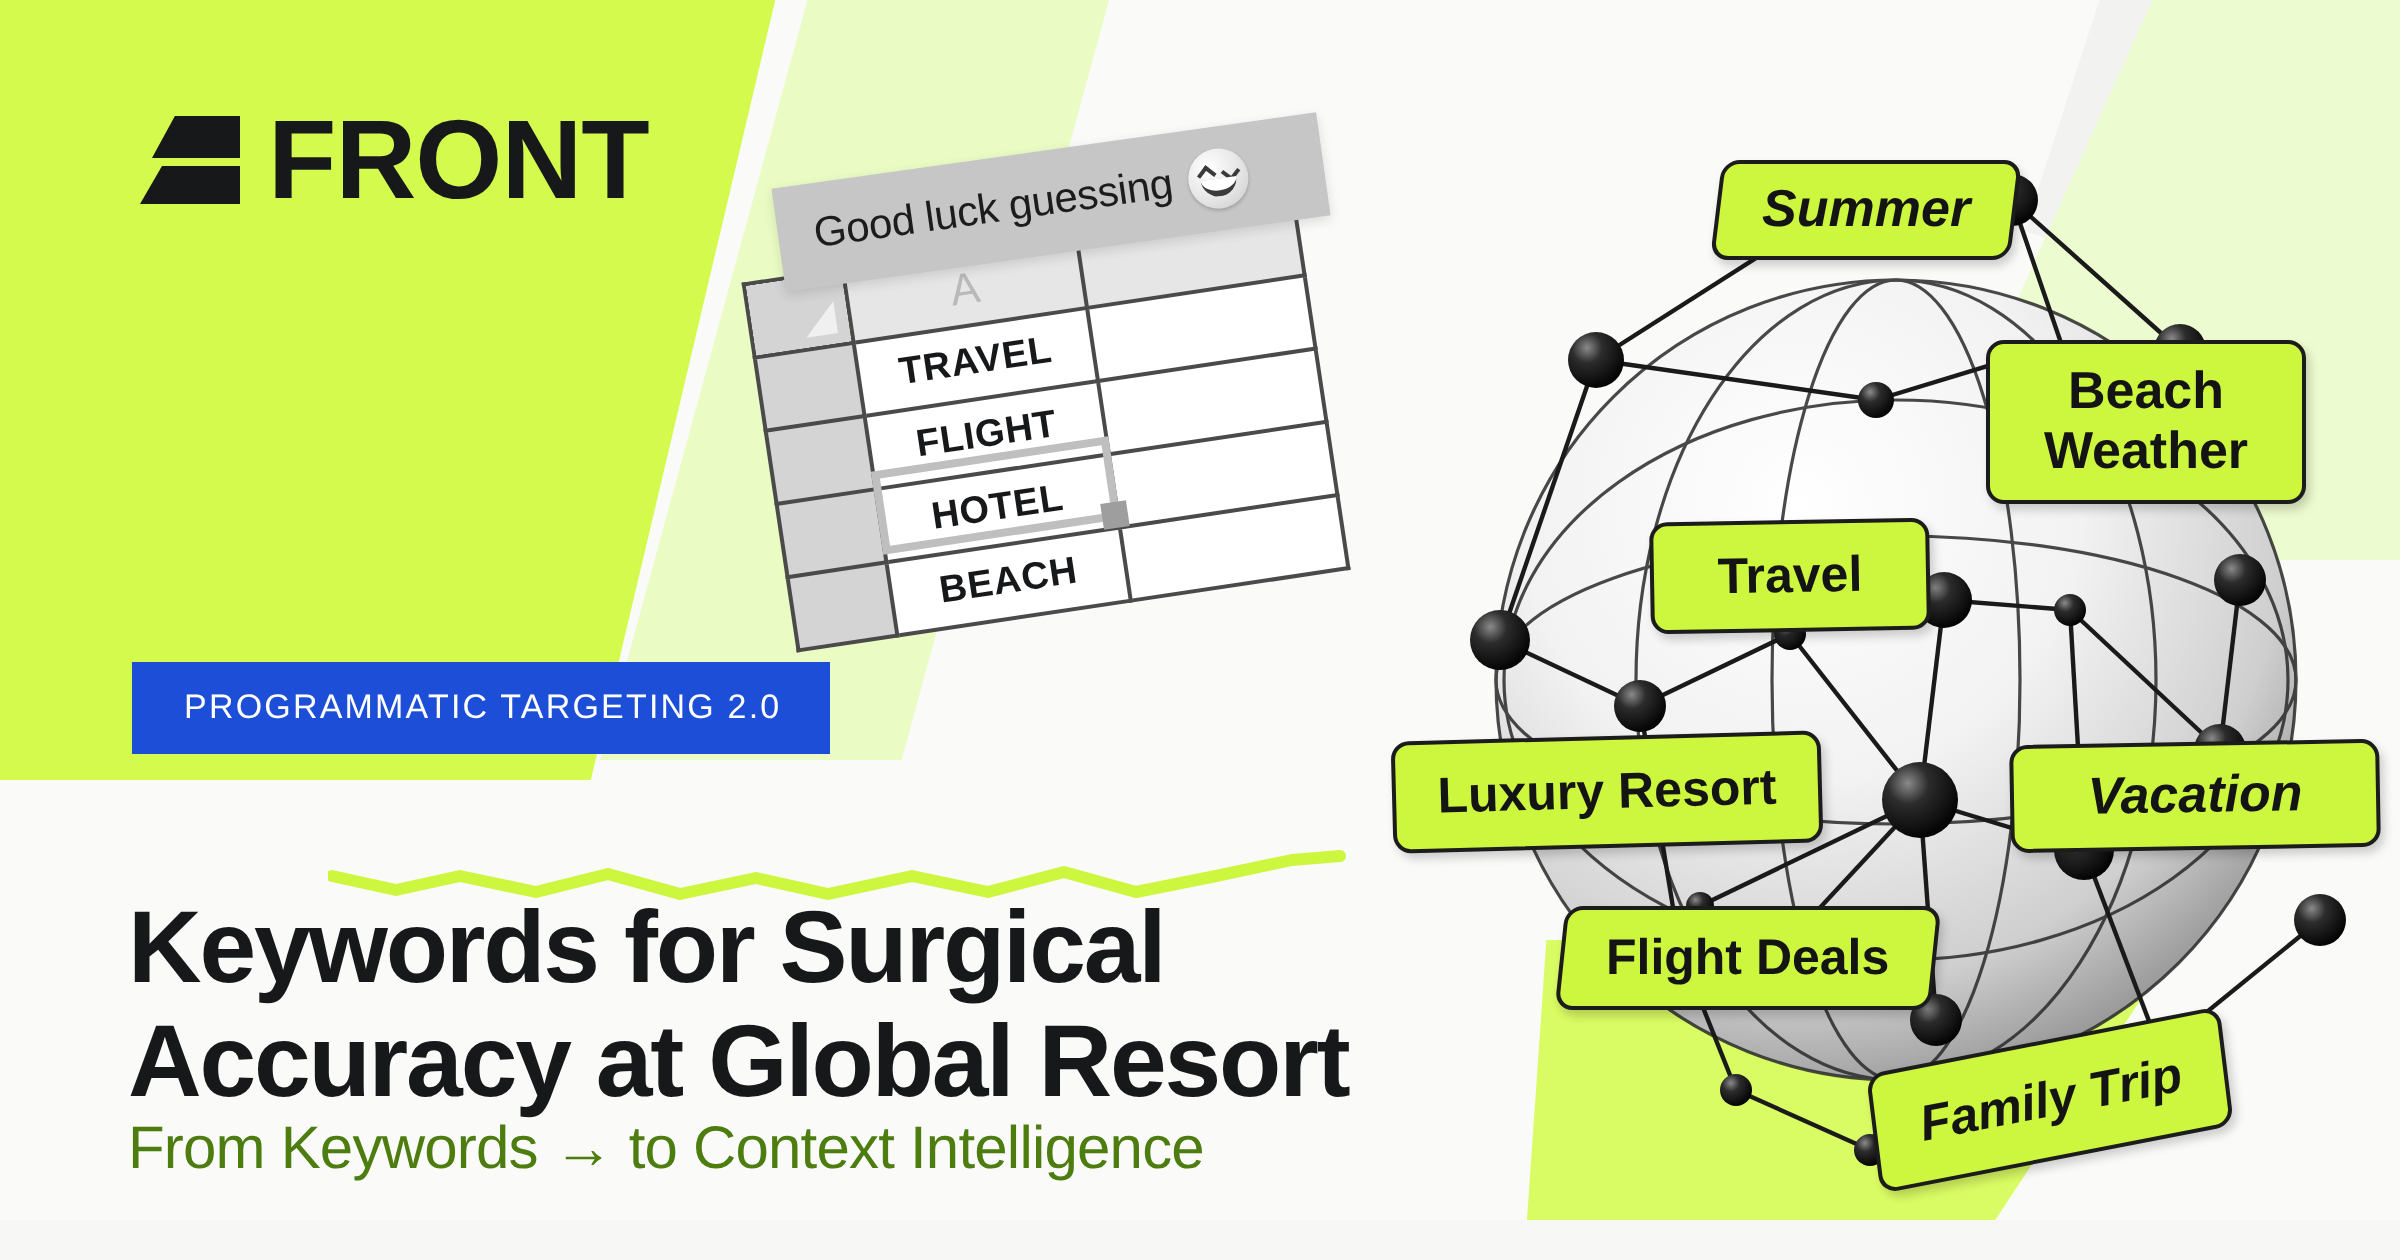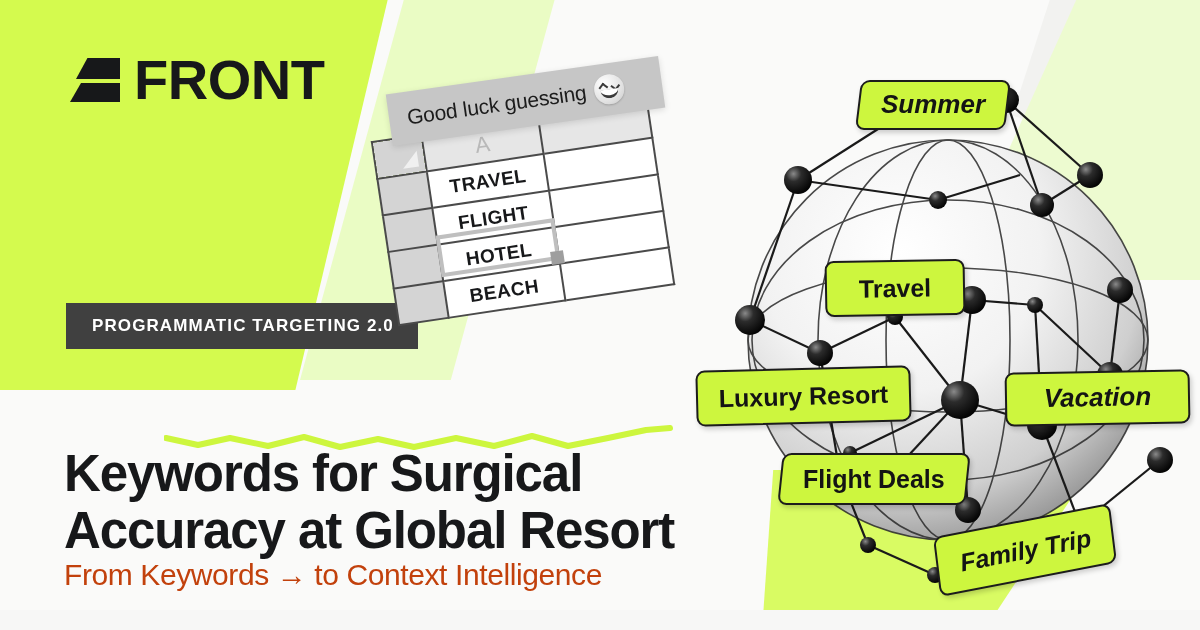--- a/index.html
+++ b/index.html
@@ -32,29 +32,29 @@
   .logo { position:absolute; left:70px; top:52px; display:flex; align-items:center; gap:10px; }
   .logo-mark { width:54px; height:48px; position:relative; }
   .logo-mark .bar1 { position:absolute; left:6px; top:2px; width:44px; height:21px;
         background:#17181A; clip-path:polygon(26% 0, 100% 0, 100% 100%, 0 100%); }
   .logo-mark .bar2 { position:absolute; left:0px; top:27px; width:50px; height:19px;
         background:#17181A; clip-path:polygon(22% 0, 100% 0, 100% 100%, 0 100%); }
   .logo-word { font-size:56px; font-weight:700; letter-spacing:-0.5px; color:#17181A;
         line-height:1; }
 
   
-  .badge { position:absolute; left:66px; top:303px; background:#404040; color:#FFFFFF;
-        padding:13px 24px 13px 26px; font-size:17px; font-weight:700; letter-spacing:1.1px; }
+  .badge { position:absolute; left:66px; top:331px; background:#1d4ed8; color:#FFFFFF;
+        padding:13px 24px 13px 26px; font-size:17px; font-weight:400; letter-spacing:1.1px; }
 
   
   .headline { position:absolute; left:64px; top:388px; width:700px; }
   .headline h1 { font-size:51px; line-height:1.12; font-weight:700; color:#17181A;
         letter-spacing:-1.1px; }
   .zig { position:absolute; left:100px; top:37px; }
-  .subtitle { position:absolute; left:64px; top:558px; font-size:30px; color:#c2410c;
+  .subtitle { position:absolute; left:64px; top:558px; font-size:30px; color:#4d7c0f;
         letter-spacing:-0.4px; font-weight:400; }
 
   
   .sheet-wrap { position:absolute; left:385px; top:118px; width:300px; height:215px;
         transform:rotate(-8.5deg); }
   .sheet { border-collapse:collapse; }
   .sheet td { border:2.5px solid #4A4A4A; background:#FFFFFF; height:37px; }
   .sheet .gutter { width:50px; background:#D4D4D4; }
   .sheet .colA   { width:118px; }
   .sheet .colB   { width:110px; }
@@ -270,20 +270,21 @@
         <circle cx="390" cy="470" r="15" fill="url(#nodeg)"></circle>
         <circle cx="470" cy="405" r="13" fill="url(#nodeg)"></circle>
         <circle cx="245" cy="520" r="8" fill="url(#nodeg)"></circle>
         <circle cx="178" cy="490" r="8" fill="url(#nodeg)"></circle>
       </g>
     </svg>
 
     <div class="glabel l-summer">
         <span>Summer</span>
       </div>
+    <div class="glabel l-beach">Beach Weather</div>
     <div class="glabel l-travel">Travel</div>
     <div class="glabel l-luxury">Luxury Resort</div>
     <div class="glabel l-vacation">Vacation</div>
     <div class="glabel l-flight">
         <span>Flight Deals</span>
       </div>
     <div class="glabel l-family">
         <span>Family Trip</span>
       </div>
   </div>

